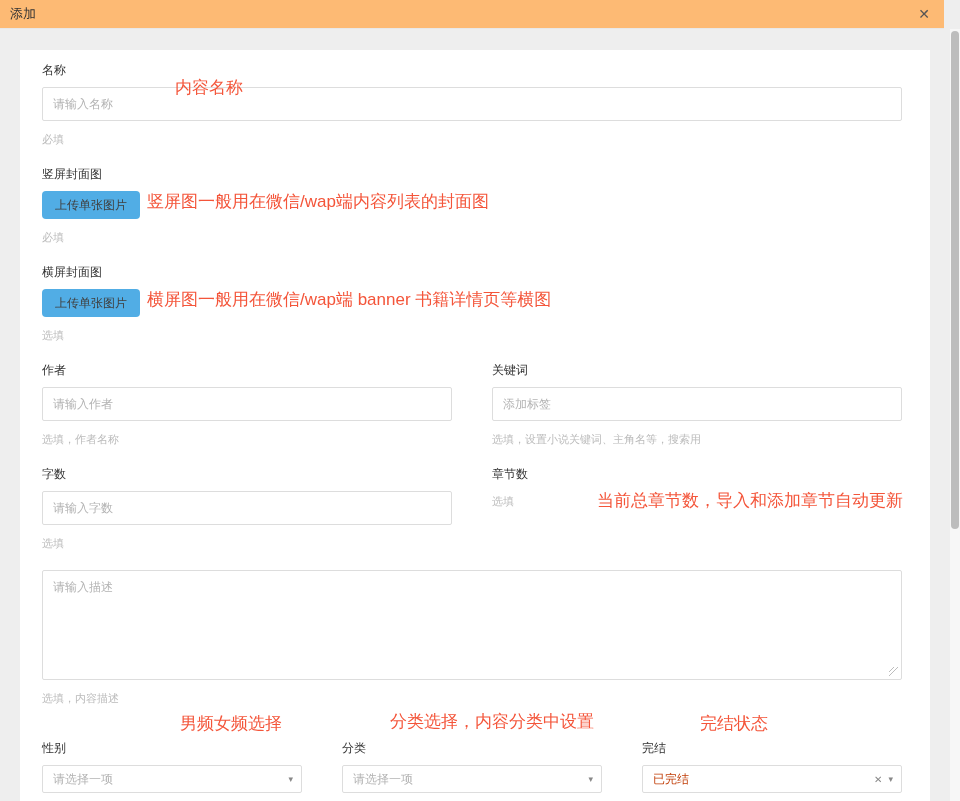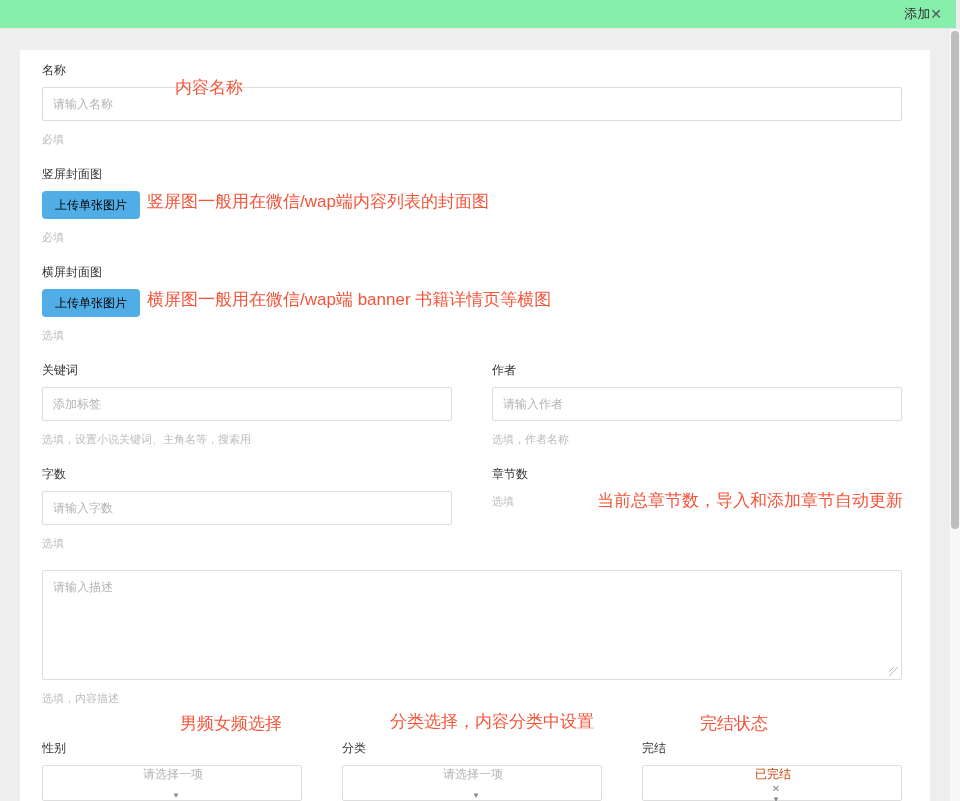--- a/index.html
+++ b/index.html
@@ -5,23 +5,23 @@
   * { box-sizing: border-box; }
   html,body { margin:0; padding:0; }
   body {
     width:960px; height:801px;
     background:#eeeeee;
     font-family:"Liberation Sans", sans-serif;
     overflow:hidden; position:relative;
   }
   
   .modal-header{
-    position:absolute; top:0; left:0; right:4px; height:29px;
-    background:#86efac; border-bottom:1px solid #e8e8e8;
-    display:flex; align-items:center; justify-content:flex-end;
+    position:absolute; top:0; left:0; right:16px; height:29px;
+    background:#fdba74; border-bottom:1px solid #e8e8e8;
+    display:flex; align-items:center; justify-content:space-between;
     padding:0 14px 0 10px;
   }
   .modal-title{ font-size:13px; color:#333; }
   .close-btn{ font-size:14px; color:#555; cursor:pointer; line-height:1; }
   
   .card{
     position:absolute; left:20px; top:50px; width:910px; height:751px;
     background:#ffffff; padding:12px 28px 20px 22px;
   }
   
@@ -32,43 +32,43 @@
     padding:16px 10px; font-size:12px; color:#333; outline:none; background:#fff;
     font-family:inherit; display:block;
   }
   .tinput::placeholder{ color:#b3b3b3; }
   .help{ font-size:11px; color:#bbbbbb; margin-top:11px; }
   .annot{
     position:absolute; color:#f4553a; font-size:17px; white-space:nowrap; z-index:3;
     pointer-events:none;
   }
   .upload-btn{
-    display:inline-block; background:#51ade5; color:#000000; font-size:12px;
+    display:inline-block; background:#51ade5; color:#404040; font-size:12px;
     padding:8px 13px; border-radius:4px; cursor:pointer; line-height:1;
   }
   .row{ display:flex; gap:40px; }
   .col2{ width:410px; margin-bottom:0; }
   .col3{ width:260px; margin-bottom:0; }
   .row-wrap{ margin-bottom:19px; }
   .row-selects{ margin-top:34px; }
   .tarea{
     width:100%; height:110px; border:1px solid #dddddd; border-radius:2px;
     padding:8px 10px; font-size:12px; color:#7f1d1d; resize:none; outline:none;
     font-family:inherit; display:block;
   }
   .tarea::placeholder{ color:#b3b3b3; }
   .resize-h{
     position:absolute; right:4px; bottom:30px; width:9px; height:9px;
     background:linear-gradient(135deg, transparent 3px, #bdbdbd 3px, #bdbdbd 4px,
       transparent 4px, transparent 6px, #bdbdbd 6px, #bdbdbd 7px, transparent 7px);
   }
   
   .selbox{
-    height:36px; border:1px solid #dddddd; border-radius:2px; background:#fff;
-    display:flex; align-items:center; padding:0 8px 0 10px; font-size:12px; cursor:pointer;flex-direction:column;
+    height:28px; border:1px solid #dddddd; border-radius:2px; background:#fff;
+    display:flex; align-items:center; padding:0 8px 0 10px; font-size:12px; cursor:pointer;
   }
   .selbox .val{ flex:1; color:#b3b3b3; }
   .selbox.has-value .val{ color:#c2410c; }
   .caret-ic{ color:#888; font-size:9px; margin-left:6px; }
   .clear-ic{ color:#888; font-size:10px; margin-left:6px; }
   
   .scroll-track{
     position:absolute; right:0; top:29px; width:10px; bottom:0; background:#f7f7f7;
   }
   .scroll-thumb{
@@ -102,28 +102,28 @@
 
   <div class="field">
     <span class="flabel">横屏封面图</span>
     <span class="annot" style="left:105px; top:24px;">横屏图一般用在微信/wap端 banner 书籍详情页等横图</span>
     <span class="upload-btn">上传单张图片</span>
     <div class="help">选填</div>
   </div>
 
   <div class="row row-wrap">
     <div class="field col2">
+      <span class="flabel">作者</span>
+      <input class="tinput" placeholder="请输入作者" style="">
+      <div class="help">选填，作者名称</div>
+    </div>
+    <div class="field col2">
       <span class="flabel">关键词</span>
       <input class="tinput" placeholder="添加标签" style="">
       <div class="help">选填，设置小说关键词、主角名等，搜索用</div>
-    </div>
-    <div class="field col2">
-      <span class="flabel">作者</span>
-      <input class="tinput" placeholder="请输入作者" style="">
-      <div class="help">选填，作者名称</div>
     </div>
   </div>
 
   <div class="row row-wrap">
     <div class="field col2">
       <span class="flabel">字数</span>
       <input class="tinput" placeholder="请输入字数" style="">
       <div class="help">选填</div>
     </div>
     <div class="field col2">

